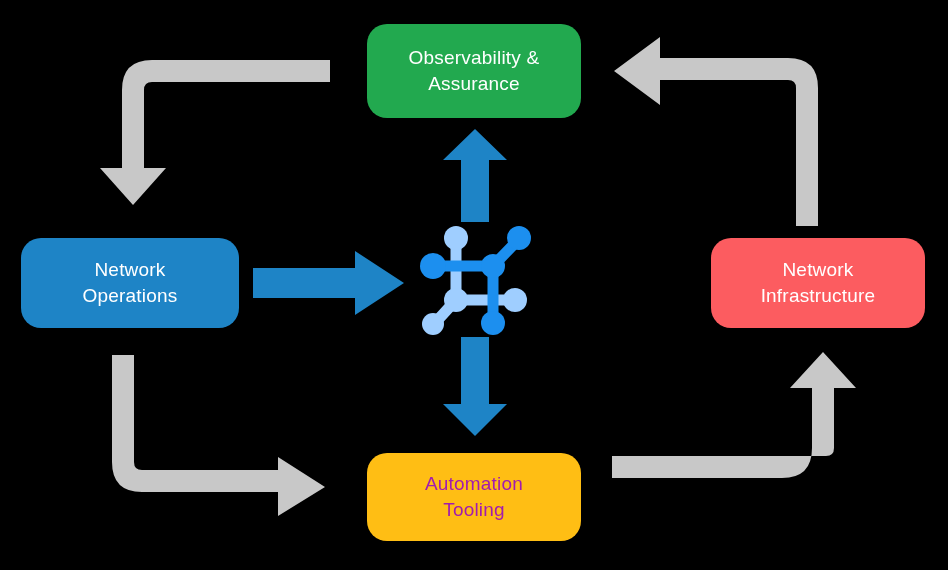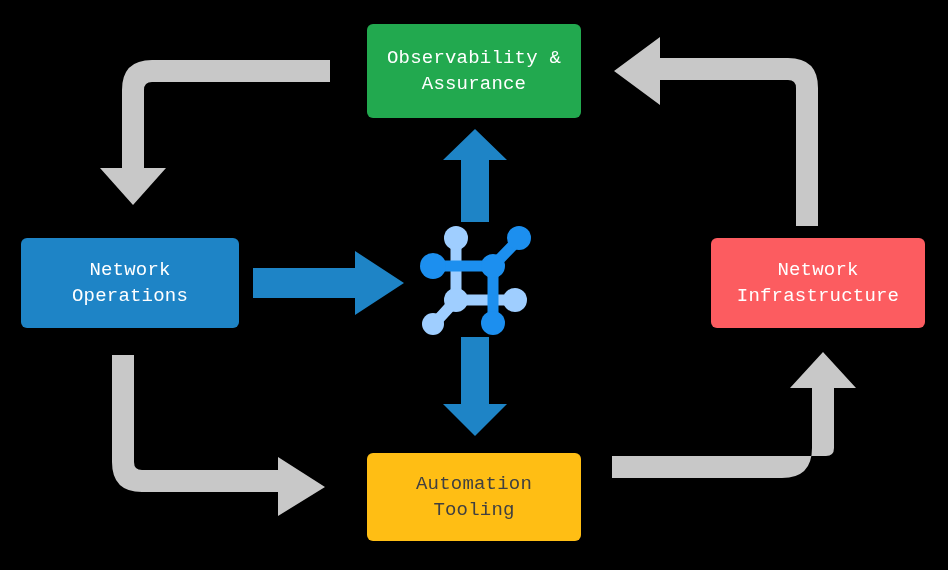--- a/index.html
+++ b/index.html
@@ -20,35 +20,34 @@
   }
   .layer {
     position: absolute;
     left: 0;
     top: 0;
     width: 948px;
     height: 570px;
   }
   .node-box {
     position: absolute;
-    border-radius: 6px;
+    border-radius: 20px;
     display: flex;
     align-items: center;
     justify-content: center;
     text-align: center;
     color: #ffffff;
     font-size: 19px;
     font-weight: 400;
     line-height: 1.38;
     letter-spacing: 0.2px;
     box-sizing: border-box;
     padding: 6px 10px;
     white-space: pre-line;
     z-index: 5;
-    font-family: Liberation Mono, monospace;
   }
   #box-observability {
     left: 367px; top: 24px; width: 214px; height: 94px;
   }
   #box-operations {
     left: 21px; top: 238px; width: 218px; height: 90px;
   }
   #box-infrastructure {
     left: 711px; top: 238px; width: 214px; height: 90px;
   }
@@ -185,16 +184,16 @@
 
   <div class="node-box" id="box-observability" style="background: rgb(34, 169, 79); color: rgb(255, 255, 255);">Observability &amp;
 Assurance</div>
 
   <div class="node-box" id="box-operations" style="background: rgb(30, 132, 198); color: rgb(255, 255, 255);">Network
 Operations</div>
 
   <div class="node-box" id="box-infrastructure" style="background: rgb(252, 92, 96); color: rgb(255, 255, 255);">Network
 Infrastructure</div>
 
-  <div class="node-box" id="box-automation" style="background: rgb(255, 190, 20); color: #404040;">Automation
+  <div class="node-box" id="box-automation" style="background: rgb(255, 190, 20); color: #a21caf;">Automation
 Tooling</div>
 
 </div>
 
 </body></html>

